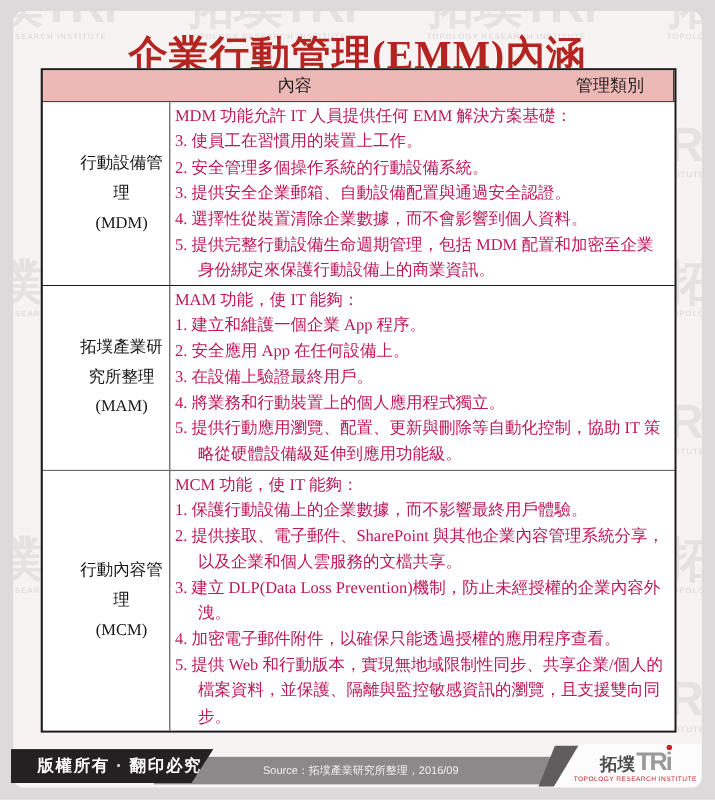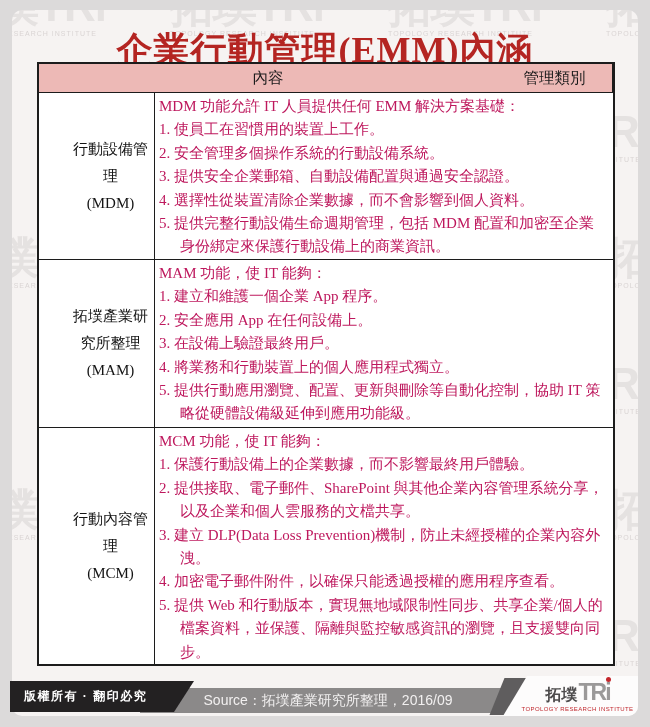--- a/index.html
+++ b/index.html
@@ -51,30 +51,30 @@
     padding:2px 6px 0 4px;font-size:15px;color:#be185d;
     line-height:23.4px;background:#fff;
   }
   .item{padding-left:21px;text-indent:-21px;}
   
   .footer-gray{
     position:absolute;left:140px;top:688px;width:376px;height:25px;z-index:3;
     background:#8b8989;display:flex;align-items:center;justify-content:center;
   }
   .footer-gray .src{
-    font-family:"Liberation Sans",sans-serif;font-size:14px;color:#f2f0f0;
+    font-family:"Liberation Sans",sans-serif;font-size:10px;color:#f2f0f0;
   }
   .footer-black{
     position:absolute;left:10px;top:681px;width:184px;height:31px;z-index:4;
     background:#232122;display:flex;align-items:center;
     clip-path:polygon(0 0,100% 0,calc(100% - 20px) 100%,0 100%);
   }
   .footer-black .cpy{
-    font-family:"Liberation Sans",sans-serif;font-weight:bold;font-size:12px;
-    color:#ffffff;letter-spacing:1.5px;padding-left:14px;
+    font-family:"Liberation Sans",sans-serif;font-weight:bold;font-size:15px;
+    color:#ffffff;letter-spacing:1.5px;padding-left:24px;
   }
   .footer-sliver{
     position:absolute;left:497px;top:678px;width:22px;height:37px;z-index:3;
     background:#5f5d5e;transform:skewX(-22deg);
   }
   .footer-white{
     position:absolute;left:503px;top:676px;width:135px;height:40px;z-index:5;
     background:#fdfcfc;border-bottom-right-radius:10px;
     clip-path:polygon(24px 0,100% 0,100% 100%,0 100%);
     display:flex;flex-direction:column;align-items:center;justify-content:center;
@@ -126,21 +126,21 @@
       <div class="th col1">管理類別</div>
     </div>
 
     <div class="trow" style="height:167px">
       <div class="col1 cat-cell">
         <div>行動設備管理</div>
         <div>(MDM)</div>
       </div>
       <div class="col2 content-cell">
         <div class="intro">MDM 功能允許 IT 人員提供任何 EMM 解決方案基礎：</div>
-        <div class="item">1. 使員工在習慣用的裝置上工作。</div>
+        <div class="item">3. 使員工在習慣用的裝置上工作。</div>
         <div class="item">2. 安全管理多個操作系統的行動設備系統。</div>
         <div class="item">3. 提供安全企業郵箱、自動設備配置與通過安全認證。</div>
         <div class="item">4. 選擇性從裝置清除企業數據，而不會影響到個人資料。</div>
         <div class="item">5. 提供完整行動設備生命週期管理，包括 MDM 配置和加密至企業身份綁定來保護行動設備上的商業資訊。</div>
       </div>
     </div>
 
     <div class="trow" style="height:168px">
       <div class="col1 cat-cell">
         <div>拓墣產業研究所整理</div>

